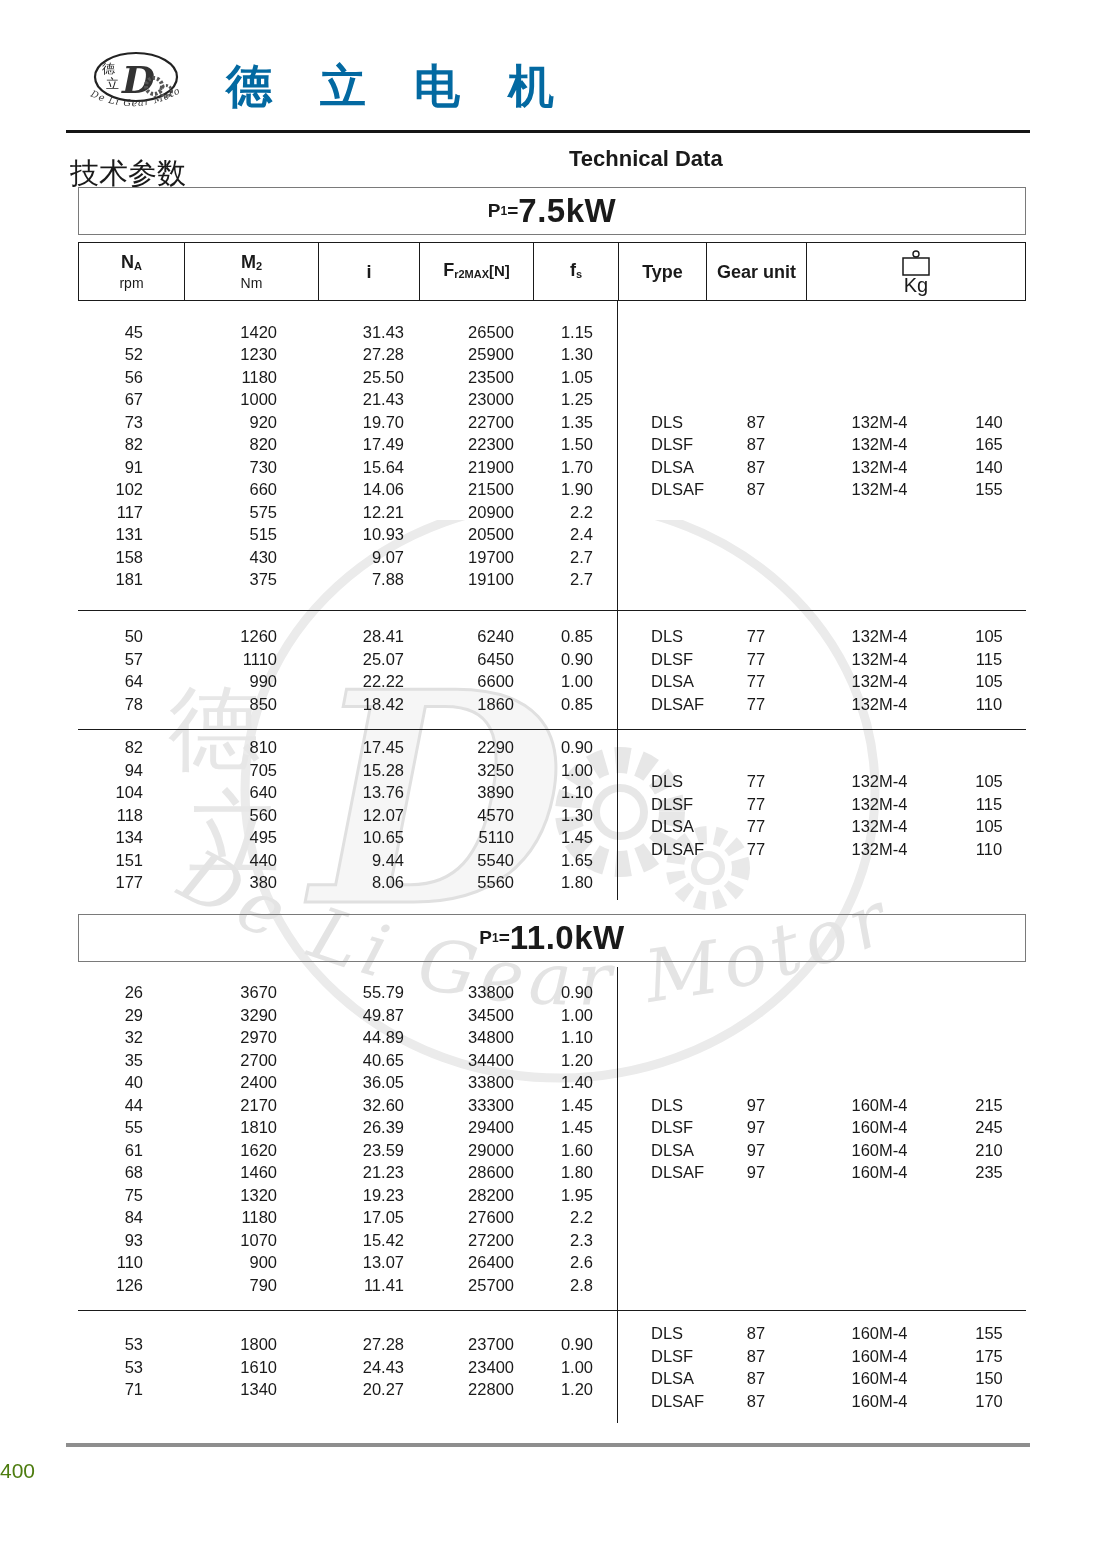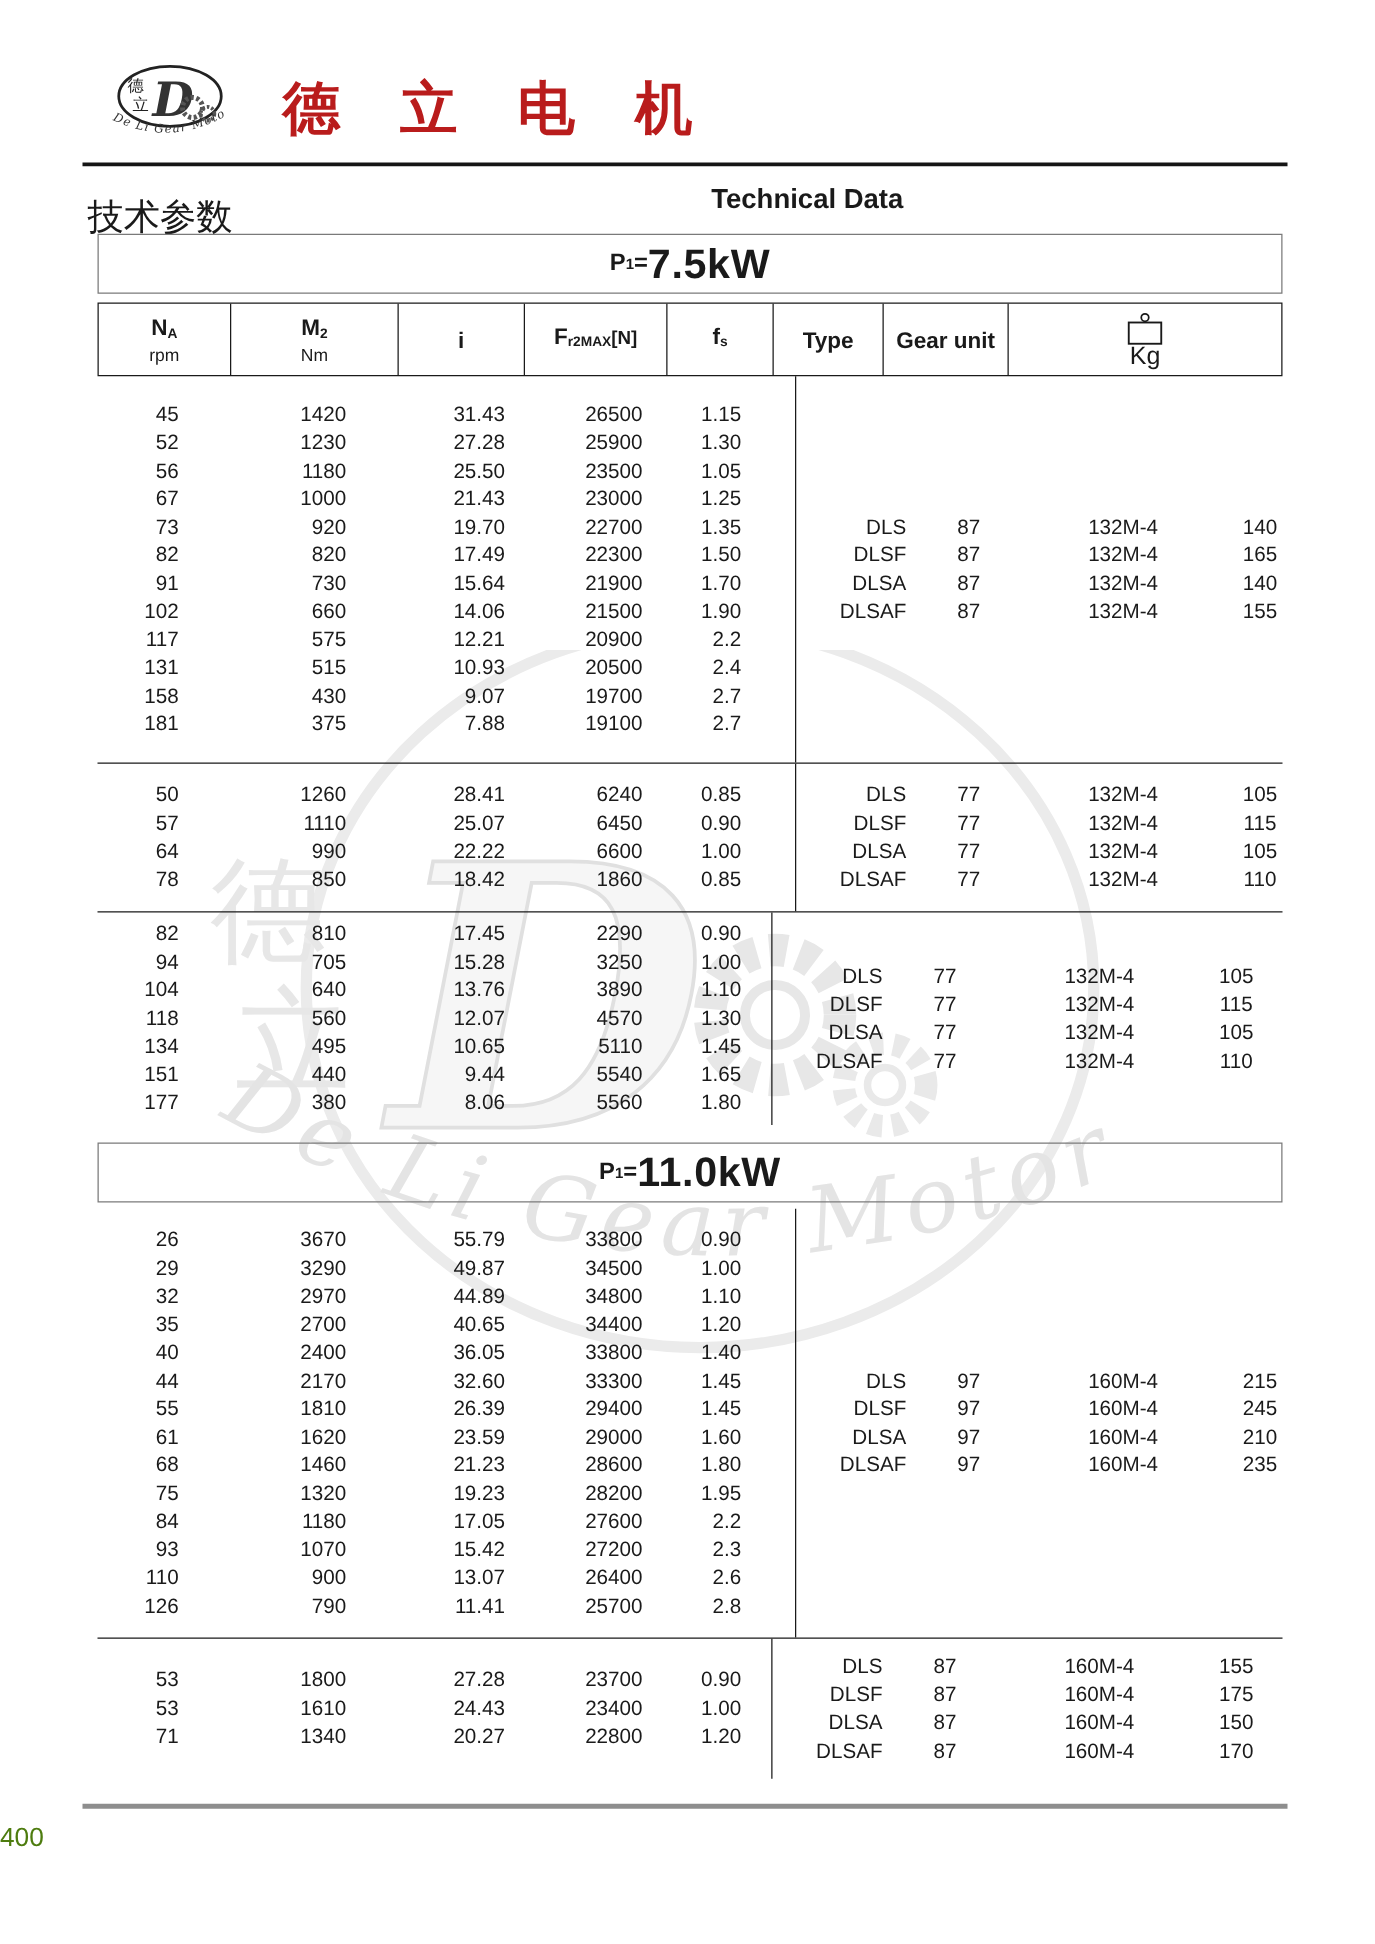--- a/index.html
+++ b/index.html
@@ -6,21 +6,21 @@
   body{width:1100px;height:1555px;font-family:"Liberation Sans",sans-serif;color:#1a1a1a;overflow:hidden;}
   .page{position:relative;width:1100px;height:1555px;background:#fff;}
 
   
   .wm{position:absolute;left:60px;top:470px;z-index:0;}
 
   .layer{position:relative;z-index:1;}
 
   
   .header{margin:50px 0 0 80px;display:flex;align-items:center;height:74px;}
-  .brand{margin-left:30px;font-family:"DejaVu Serif",serif;font-weight:bold;font-size:46px;letter-spacing:16px;color:#b91c1c;}
+  .brand{margin-left:30px;font-family:"DejaVu Serif",serif;font-weight:bold;font-size:46px;letter-spacing:16px;color:#0369a1;}
   .rule{margin:6px 0 0 66px;width:964px;height:3px;background:#151515;}
   .section-row{position:relative;height:42px;margin-left:70px;margin-top:4px;}
   .sec-cn{position:absolute;left:0;top:17px;font-size:29px;font-weight:normal;}
   .sec-en{position:absolute;left:499px;top:9px;font-size:22px;font-weight:bold;}
 
   .content{margin-left:78px;width:948px;}
 
   
   .tbox{height:48px;border:1.5px solid #7a7a7a;display:flex;align-items:center;justify-content:center;box-sizing:border-box;}
   .tbox.first{margin-top:8px;}
@@ -37,32 +37,32 @@
   .hsub{font-size:11px;font-weight:bold;vertical-align:-2px;}
   .hbr{font-size:15px;font-weight:bold;}
   .hunit{font-size:14px;line-height:15px;}
   .w-na{width:105px}.w-m2{width:134px}.w-i{width:101px}.w-fr{width:114px}.w-fs{width:85px}
   .w-type{width:88px}.w-gear{width:100px}.w-motor{width:147px}.w-kg{flex:1}
   .kgcell .hunit{font-size:20px;line-height:17px;margin-top:1px;}
 
   
   .block{display:flex;}
   .t0b0{height:309px}.t0b1{height:118px}.t0b2{height:170px}.t1b0{height:343px}.t1b1{height:112px}
-  .t0b0,.t0b1,.t1b0{border-bottom:1.5px solid #1a1a1a;gap:19px;}
+  .t0b0,.t0b1,.t1b0{border-bottom:1.5px solid #1a1a1a;}
   .bleft{width:539px;display:flex;flex-direction:column;justify-content:center;}
   .bright{width:408px;border-left:1.3px solid #1a1a1a;display:flex;flex-direction:column;justify-content:center;}
   .drow,.trow{display:flex;line-height:22.5px;font-size:16.5px;white-space:nowrap;}
   .dc{display:inline-block;box-sizing:border-box;text-align:right;}
   .c0{width:105px;padding-right:40px}
   .c1{width:134px;padding-right:40px}
   .c2{width:101px;padding-right:14px}
   .c3{width:114px;padding-right:18px}
   .c4{width:85px;padding-right:24px}
   .tc{display:inline-block;box-sizing:border-box;}
-  .t0{width:88px;text-align:right;padding-left:33px}
+  .t0{width:88px;text-align:left;padding-left:33px}
   .t1{width:100px;text-align:center}
   .t2{width:147px;text-align:center}
   .t3{width:72px;text-align:center}
   #blocks-1{margin-top:5px;}
 
   
   .footer-rule{margin:20px 0 0 66px;width:964px;height:4px;background:#8e8e8e;}
   .page-num{margin-top:12px;text-align:left;font-size:21px;color:#4d7c0f;}
 </style>
 </head>

